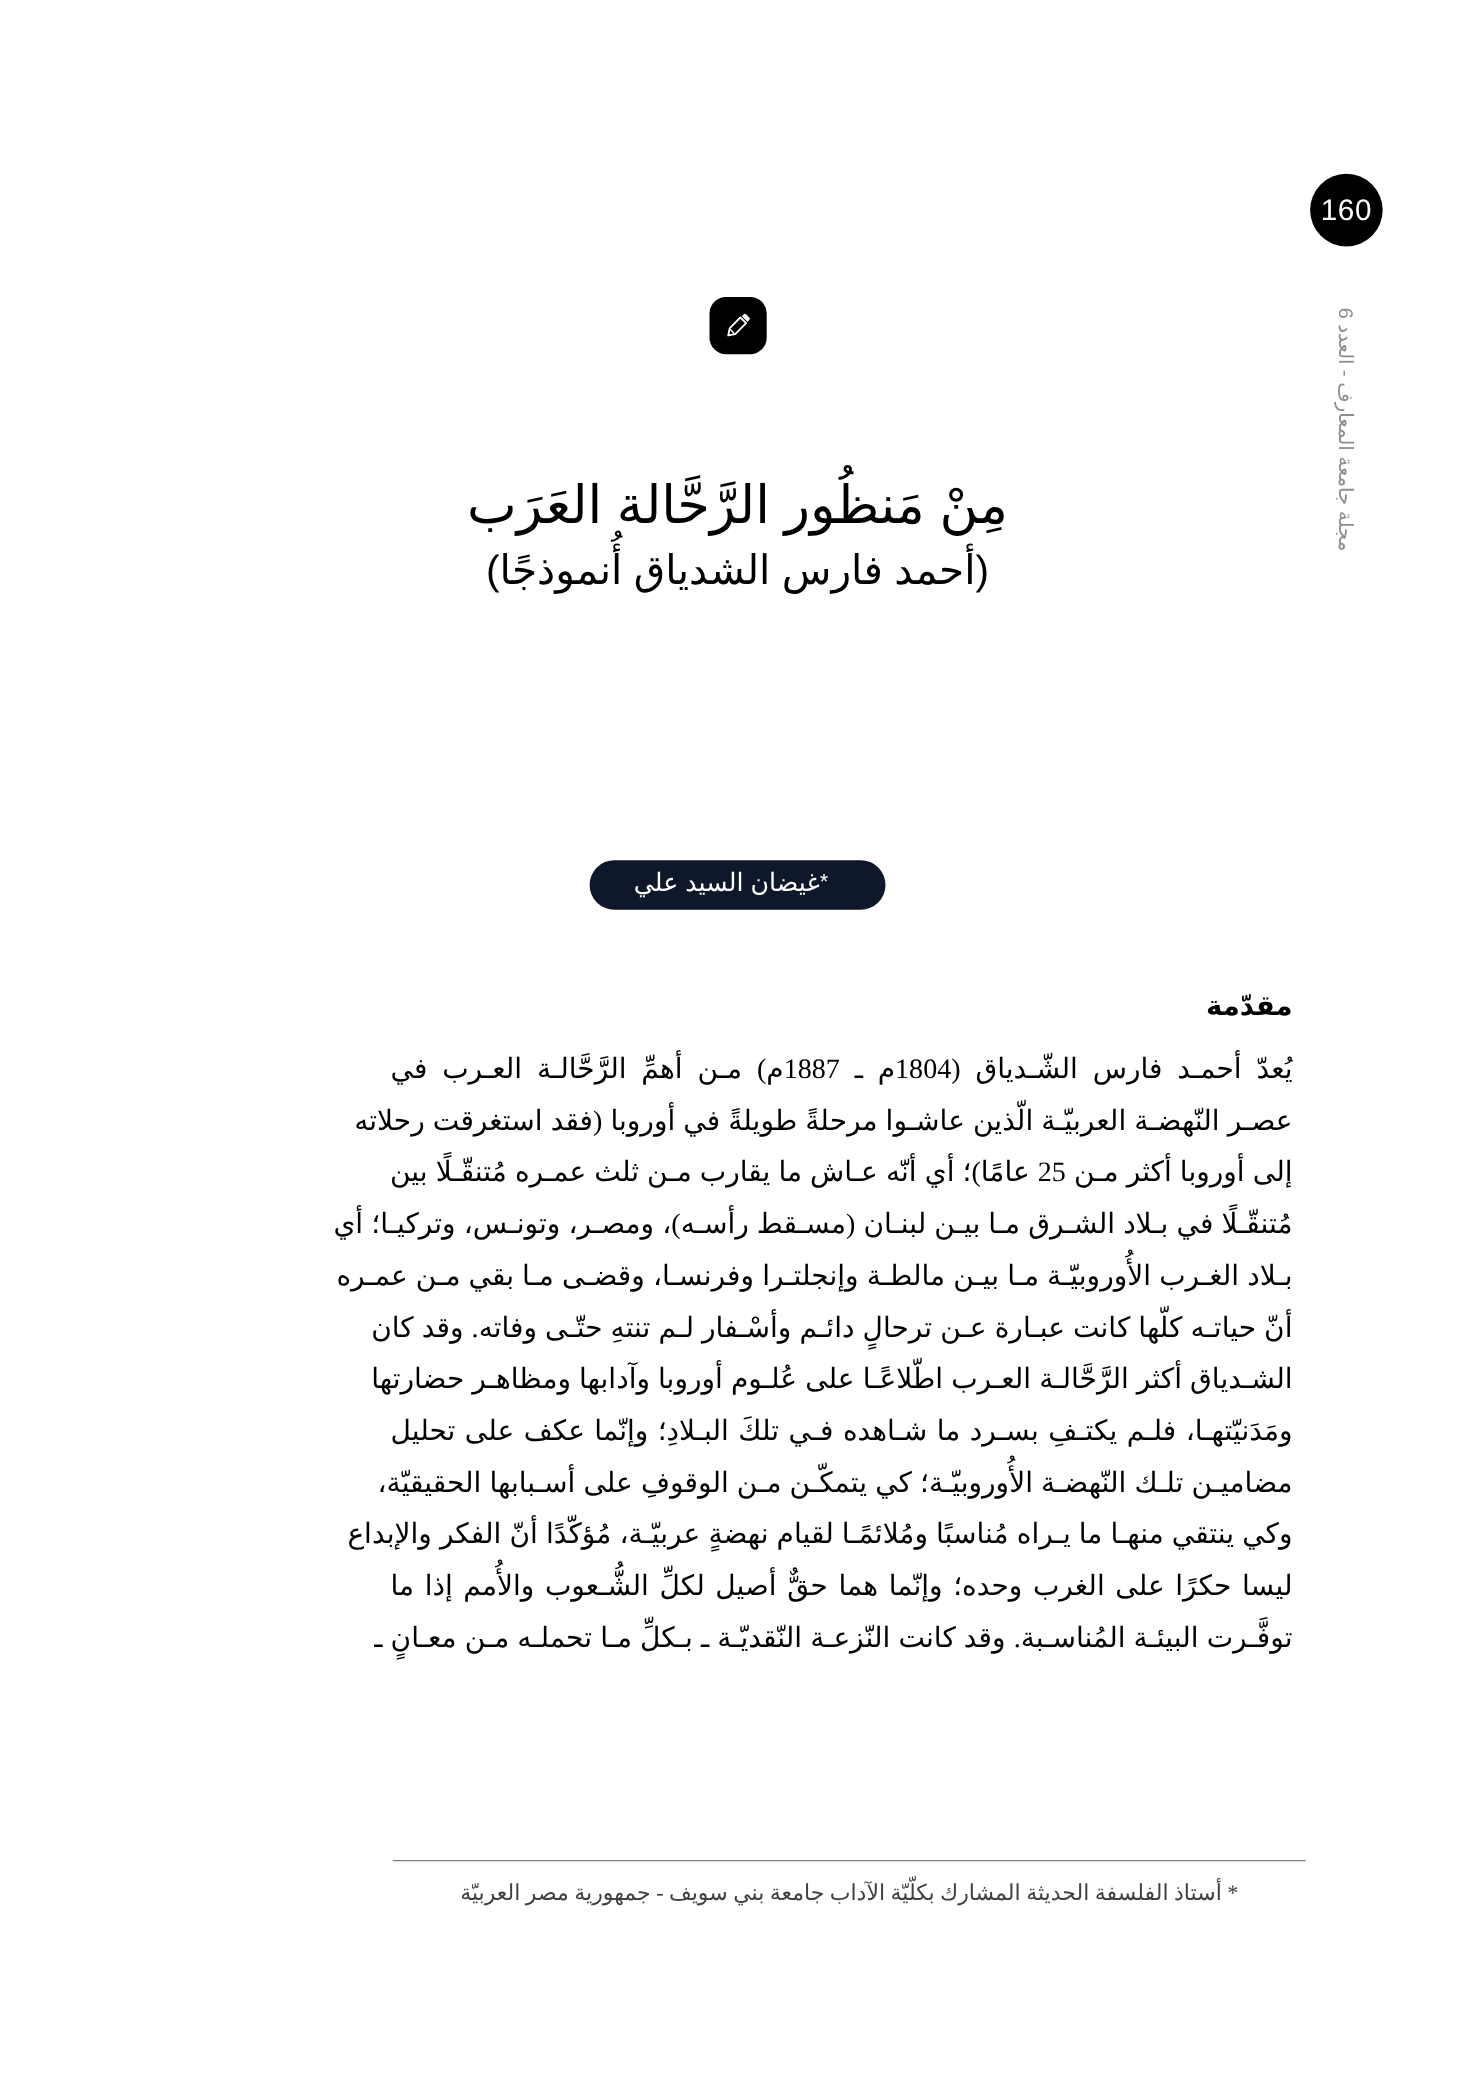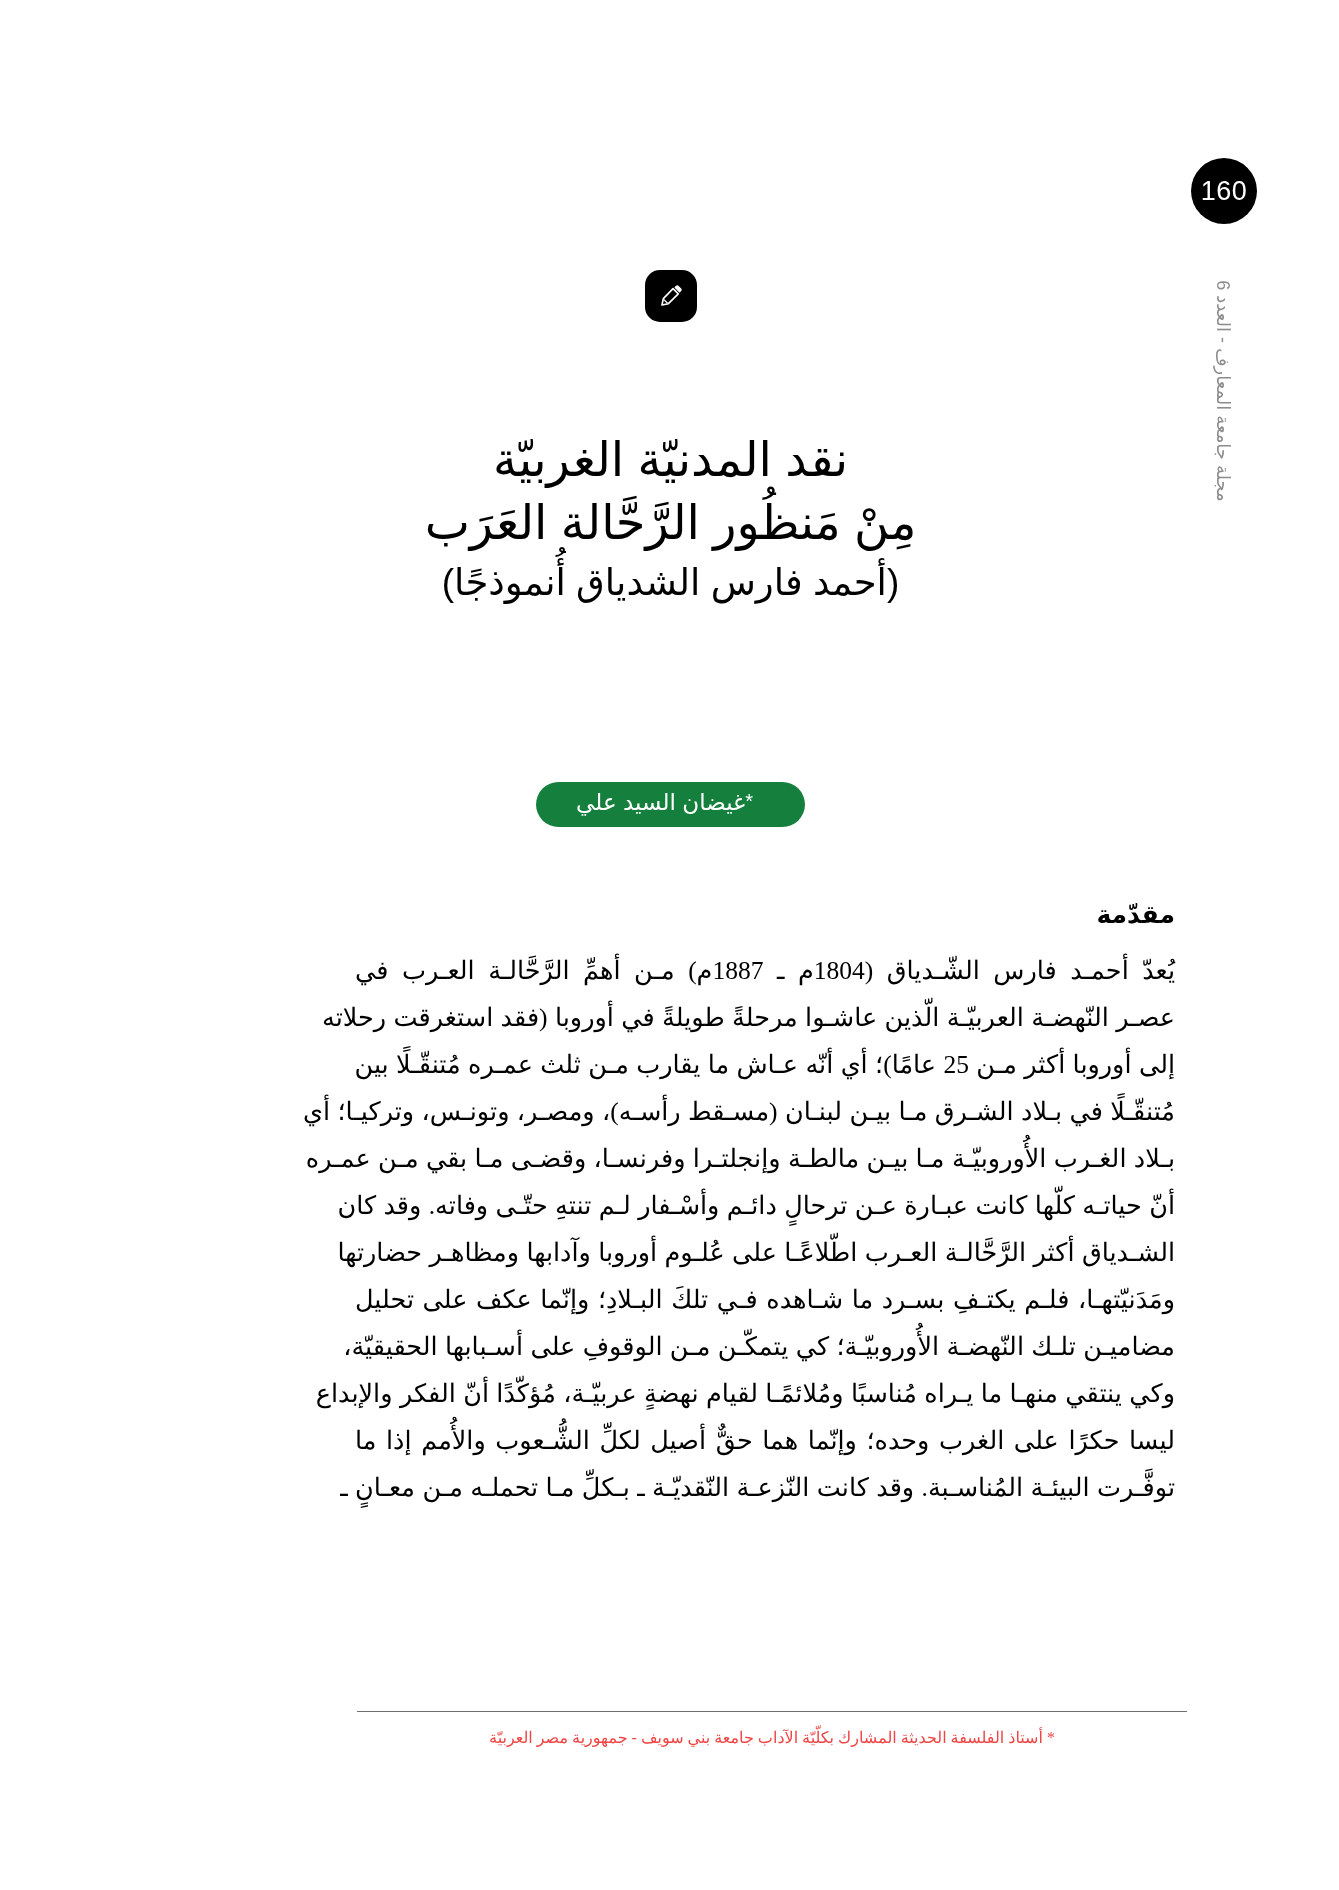--- a/index.html
+++ b/index.html
@@ -107,21 +107,21 @@
   
   .author-wrap {
     position: absolute;
     top: 782px;
     left: 0;
     right: 0;
     display: flex;
     justify-content: center;
   }
   .author-pill {
-    background: #15803d;
+    background: #0f172a;
     color: #ffffff;
     border-radius: 24px;
     padding: 7px 40px 10px 40px;
     font-size: 23px;
     line-height: 1.2;
     white-space: nowrap;
   }
   .author-pill .star {
     margin-right: 12px;
     font-size: 20px;
@@ -171,25 +171,25 @@
     width: 830px;
   }
   .footnote-rule {
     border: 0;
     border-top: 1.4px solid #6f6f6f;
     margin: 0 0 14px 0;
     width: 100%;
   }
   .footnote-text {
     font-family: "Liberation Serif", "DejaVu Serif", serif;
-    font-size: 16px;
+    font-size: 20px;
     line-height: 1.5;
     text-align: center;
-    margin: 0;
-    color: #ef4444;
+    margin: 14px;
+    color: #404040;
   }
 </style>
 </head>
 <body>
 
 <div class="page">
 
   <div class="page-number-badge">160</div>
 
   <div class="side-running-head">
@@ -202,21 +202,20 @@
         <svg width="26" height="26" viewBox="0 0 24 24" aria-hidden="true">
           <path d="M16.6 2.6a1.6 1.6 0 0 1 2.3 0l2.5 2.5a1.6 1.6 0 0 1 0 2.3l-1.5 1.5-4.8-4.8 1.5-1.5z" fill="#ffffff"></path>
           <path d="M13.9 5.2l4.8 4.8-9.1 9.1-5.9 1.2 1.2-5.9 9-9.2z" fill="none" stroke="#ffffff" stroke-width="1.5" stroke-linejoin="round"></path>
           <path d="M5.2 15.1l3.6 3.6" fill="none" stroke="#ffffff" stroke-width="1.2"></path>
         </svg>
       </span>
     </div>
   </div>
 
   <div class="title-block">
-    <div class="title-line-1">نقد المدنيّة الغربيّة</div>
     <div class="title-line-2">مِنْ مَنظُور الرَّحَّالة العَرَب</div>
     <div class="title-line-3">(أحمد فارس الشدياق أُنموذجًا)</div>
   </div>
 
   <div class="author-wrap">
     <div class="author-pill">
       <span class="star">*</span><span>غيضان السيد علي</span>
     </div>
   </div>
 

